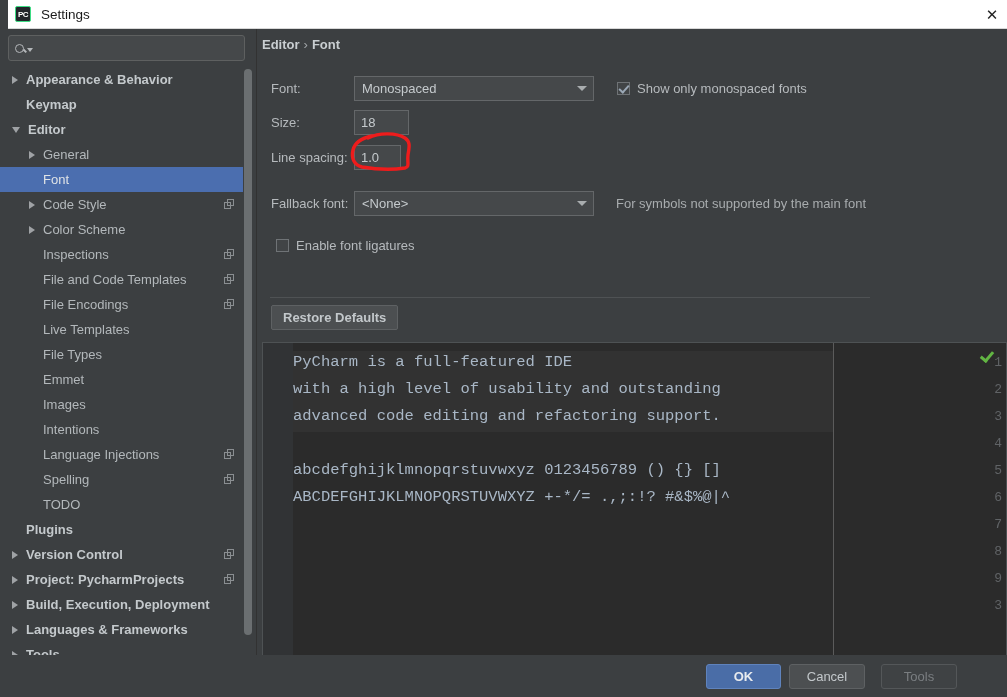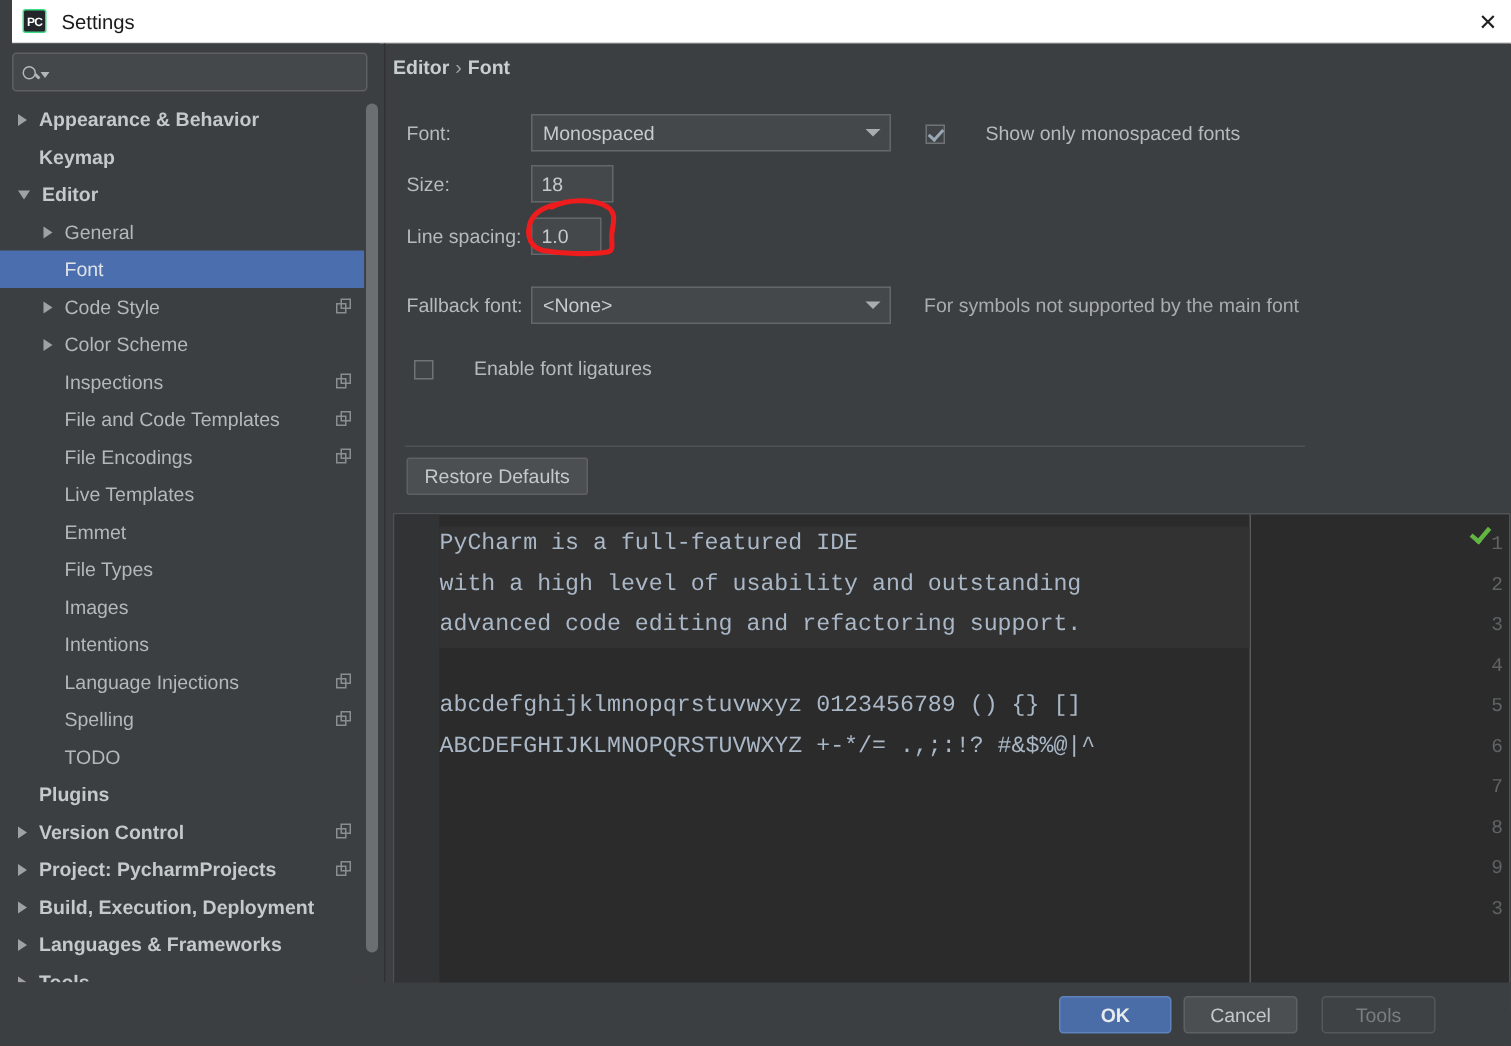--- a/index.html
+++ b/index.html
@@ -137,37 +137,37 @@
 
   .textfield {
     height: 25px; background: #45484a; border: 1px solid #646769;
     display: flex; align-items: center; padding: 0 6px;
   }
   .textfield input {
     background: transparent; border: none; outline: none; width: 100%;
     color: #c5cacd; font-size: 13px; font-family: "Liberation Sans", sans-serif;
   }
 
-  .cb-row { display: flex; align-items: flex-end; cursor: pointer; gap: 20px; }
+  .cb-row { display: flex; align-items: center; cursor: pointer; }
   .cbox {
     width: 13px; height: 13px; border: 1px solid #6f7376; background: #414446;
     position: relative; flex: none;
   }
   .cbox.checked::after {
     content: ""; position: absolute; left: 3px; top: 0px; width: 4px; height: 8px;
     border: solid #9aa7b5; border-width: 0 2px 2px 0; transform: rotate(42deg);
   }
   .cb-label { font-size: 13px; color: #b6babd; margin-left: 7px; }
 
   .hint { font-size: 13px; color: #a8acae; }
 
   .btn {
     background: #4c4f51; border: 1px solid #5e6163; color: #c3c8cb;
     font-size: 13px; font-family: "Liberation Sans", sans-serif;
-    padding: 4px 11px; cursor: pointer; border-radius: 2px;
+    padding: 4px 11px; cursor: pointer; border-radius: 2px; font-weight: bold;
   }
 
   .hsep {
     position: absolute; left: 8px; top: 268px; width: 600px; height: 1px;
     background: #4f5254;
   }
 
   
   .preview {
     position: absolute; left: 0; top: 313px; width: 745px; height: 333px;
@@ -306,25 +306,25 @@
             <i></i>
             <b></b>
           </span>
         </div>
         <div class="tree-item">
           <span class="arrow hidden" style="margin-left: 29px;"></span>
           <span class="tree-label" style="margin-left: 8px;">Live Templates</span>
         </div>
         <div class="tree-item">
           <span class="arrow hidden" style="margin-left: 29px;"></span>
+          <span class="tree-label" style="margin-left: 8px;">File Types</span>
+        </div>
+        <div class="tree-item">
+          <span class="arrow hidden" style="margin-left: 29px;"></span>
           <span class="tree-label" style="margin-left: 8px;">Emmet</span>
-        </div>
-        <div class="tree-item">
-          <span class="arrow hidden" style="margin-left: 29px;"></span>
-          <span class="tree-label" style="margin-left: 8px;">File Types</span>
         </div>
         <div class="tree-item">
           <span class="arrow hidden" style="margin-left: 29px;"></span>
           <span class="tree-label" style="margin-left: 8px;">Images</span>
         </div>
         <div class="tree-item">
           <span class="arrow hidden" style="margin-left: 29px;"></span>
           <span class="tree-label" style="margin-left: 8px;">Intentions</span>
         </div>
         <div class="tree-item">

